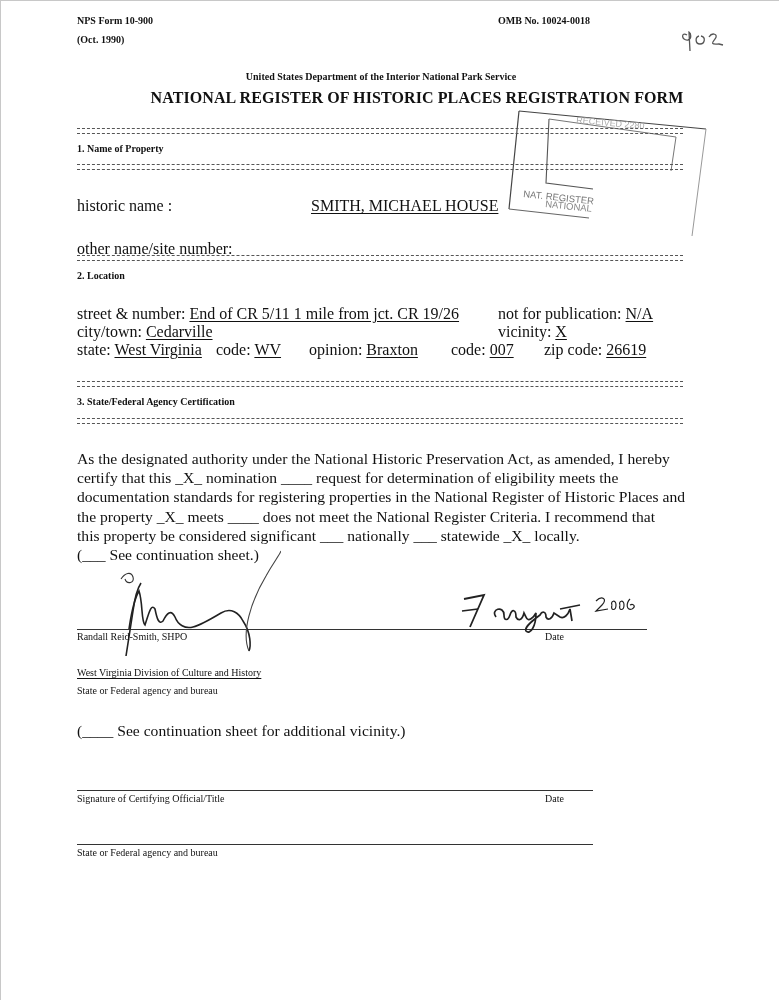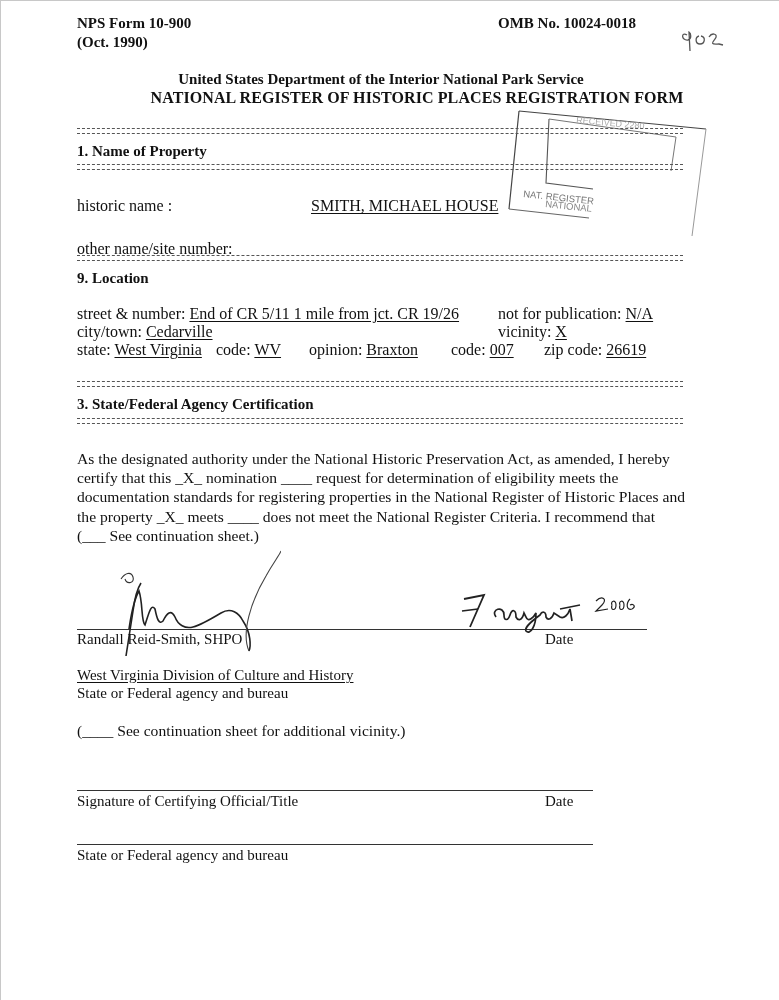--- a/index.html
+++ b/index.html
@@ -5,21 +5,21 @@
   html, body { margin: 0; padding: 0; background: #ffffff; }
   body {
     width: 779px; height: 1000px; position: relative; overflow: hidden;
     font-family: "Liberation Serif", "DejaVu Serif", serif;
     color: #111;
     border-top: 1px solid #c8c8c8; border-left: 1px solid #c8c8c8;
     box-sizing: border-box;
   }
   .abs { position: absolute; white-space: nowrap; }
   .bold { font-weight: bold; }
-  .f15 { font-size: 15px; }
+  .f15 { font-size: 10px; }
   .f16 { font-size: 16px; }
   .u { text-decoration: underline; text-underline-offset: 2px; }
   .rule {
     position: absolute; left: 76px; width: 606px; height: 6px;
     border-top: 1px dashed #555; border-bottom: 1px dashed #555;
     box-sizing: border-box;
   }
   .para { position: absolute; left: 76px; font-size: 15.6px; line-height: 19.2px; }
   .para div { white-space: nowrap; }
   .line { position: absolute; height: 0; border-top: 1px solid #333; }
@@ -56,21 +56,21 @@
 
 <div class="rule" style="top:127px;"></div>
 <div class="abs bold f15" style="left:76px; top:142px;">1. Name of Property</div>
 <div class="rule" style="top:163px;"></div>
 
 <div class="abs f16" style="left:76px; top:196px;">historic name :</div>
 <div class="abs f16 u" style="left:310px; top:196px;">SMITH, MICHAEL HOUSE</div>
 <div class="abs f16" style="left:76px; top:214px;margin-top:25px;">other name/site number:</div>
 
 <div class="rule" style="top:254px;"></div>
-<div class="abs bold f15" style="left:76px; top:269px;">9.  Location</div>
+<div class="abs bold f15" style="left:76px; top:269px;">2.  Location</div>
 
 <div class="abs f16" style="left:76px; top:304px;">
   <span>street &amp; number:</span>
   <span class="u">End of CR 5/11 1 mile from jct. CR 19/26</span>
 </div>
 <div class="abs f16" style="left:497px; top:304px;">
   <span>not for publication:</span>
   <span class="u">N/A</span>
 </div>
 
@@ -106,20 +106,21 @@
 
 <div class="rule" style="top:380px;"></div>
 <div class="abs bold f15" style="left:76px; top:395px;">3. State/Federal Agency Certification</div>
 <div class="rule" style="top:417px;"></div>
 
 <div class="para" style="top:448px;">
   <div>As the designated authority under the National Historic Preservation Act, as amended, I hereby</div>
   <div>certify that this _X_ nomination ____ request for determination of eligibility meets the</div>
   <div>documentation standards for registering properties in the National Register of Historic Places and</div>
   <div>the property _X_ meets ____ does not meet the National Register Criteria.  I recommend that</div>
+  <div>this property be considered significant ___ nationally ___ statewide _X_ locally.</div>
   <div>(___ See continuation sheet.)</div>
 </div>
 
 <div class="line" style="left:76px; top:628px; width:570px;"></div>
 
 <svg class="handwriting" style="left:80px; top:520px;" width="200" height="150">
   <path d="M45 135 L52 90 C54 75,58 65,60 62" fill="none" stroke="#222" stroke-width="1.6"></path>
   <path d="M48 108 C50 95,52 80,58 70 C62 82,60 100,64 104 C68 92,70 82,74 88 C76 98,78 104,82 100 C86 92,90 88,94 96 C97 104,104 108,112 106 C120 104,130 98,140 92 C150 86,158 92,162 100 C170 112,170 125,168 130" fill="none" stroke="#222" stroke-width="1.6"></path>
   <path d="M168 130 C160 112,170 80,185 55 C192 42,198 35,200 30" fill="none" stroke="#444" stroke-width="1.1"></path>
   <path d="M40 58 C44 52,50 50,52 56 C54 62,46 64,44 58" fill="none" stroke="#333" stroke-width="1.1"></path>

